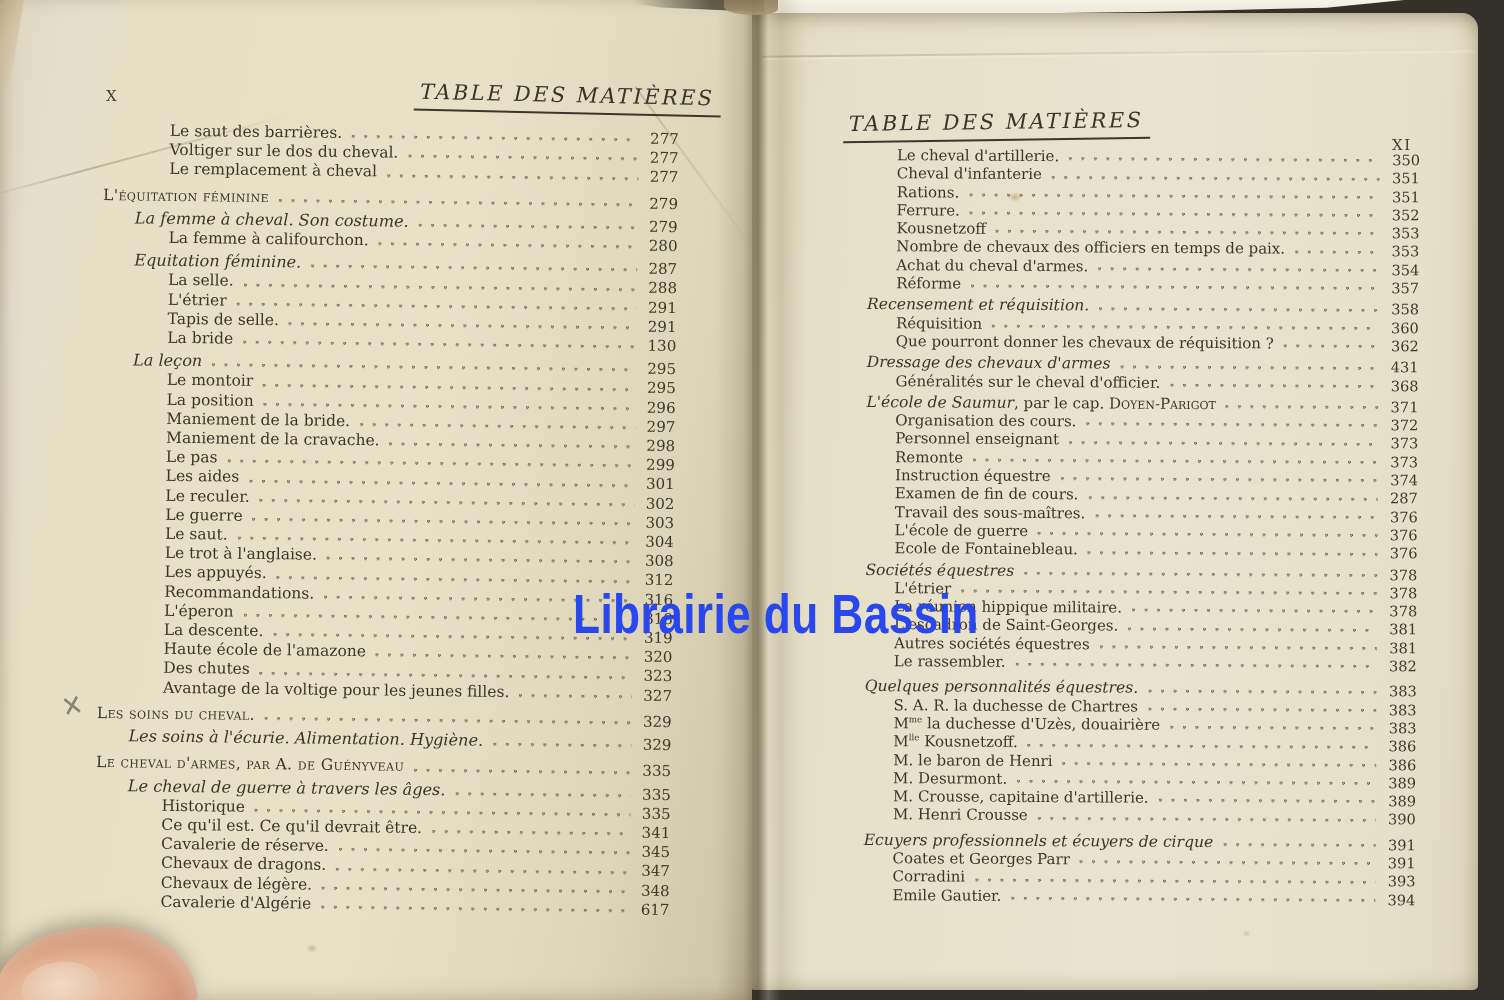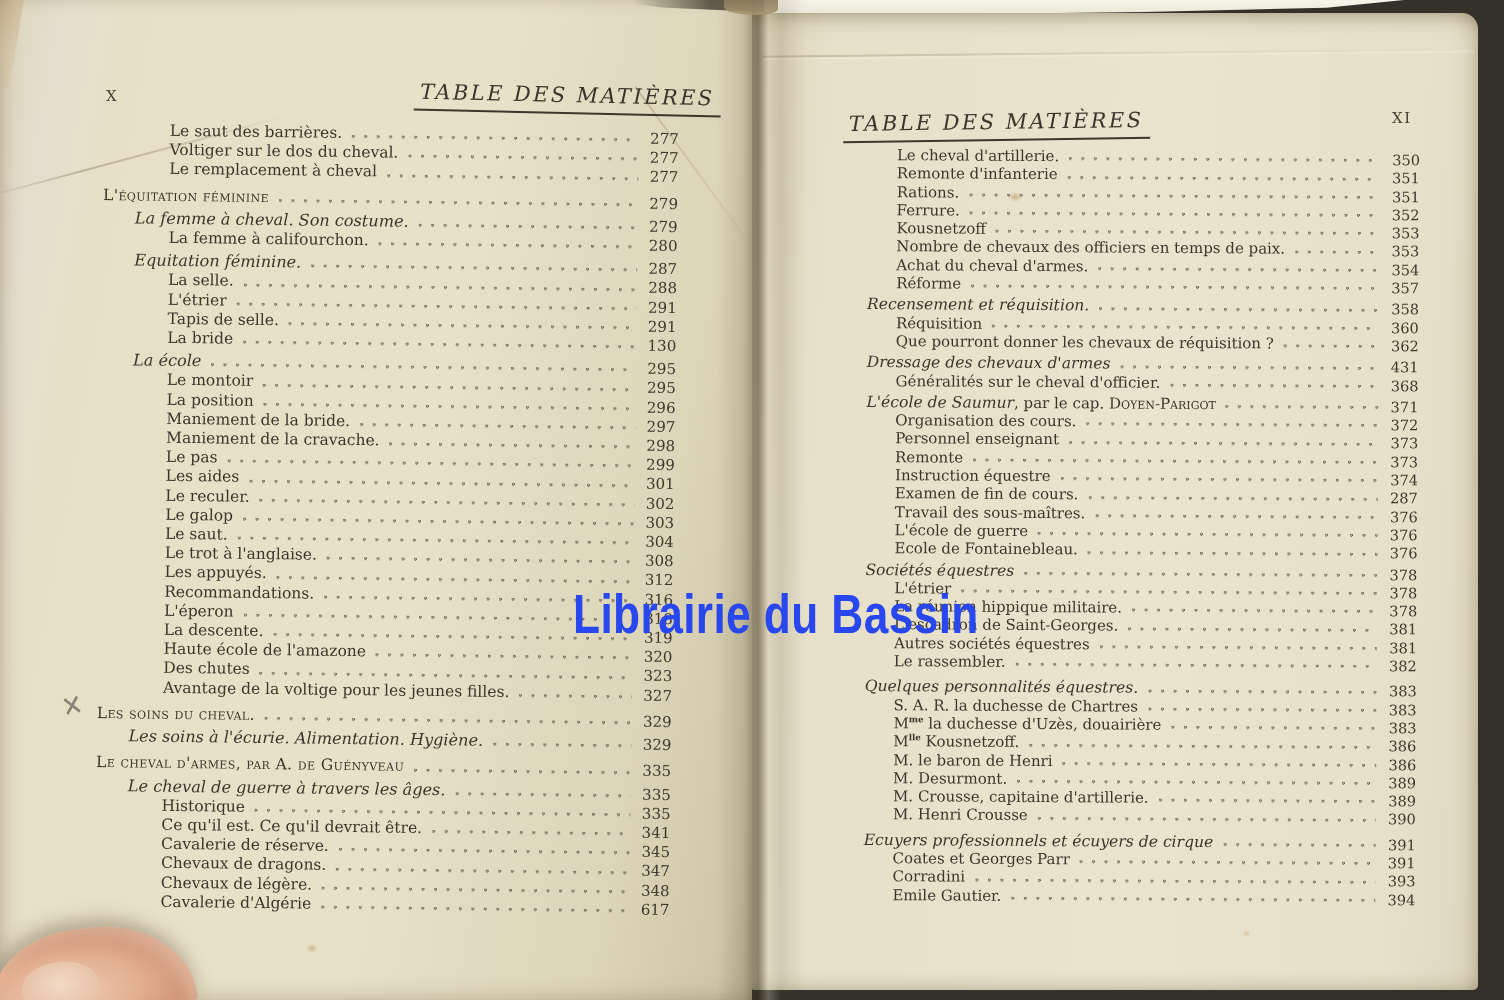--- a/index.html
+++ b/index.html
@@ -71,42 +71,42 @@
 
   
   .header{
     position:absolute;font-style:italic;font-size:21px;letter-spacing:2.4px;color:var(--ink,#3a342a);
     border-bottom:2.5px solid #3c362c;padding:0 6px 5px 6px;white-space:nowrap;z-index:20;
   }
   .header.left-h{left:414px;top:83px;transform:rotate(1.3deg);}
   .header.right-h{left:843px;top:110px;transform:rotate(-0.8deg);}
   .folio{position:absolute;font-size:15px;letter-spacing:1.5px;color:#433d31;z-index:20;}
   .folio.left-f{left:106px;top:87px;}
-  .folio.right-f{left:1392px;top:109px;}
+  .folio.right-f{left:1392px;top:136px;}
 
   
   .entries{position:absolute;z-index:20;transform-origin:0 0;}
   #left-entries{left:102px;top:121px;width:577px;transform:rotate(.7deg);}
   #right-entries{left:868px;top:146px;width:552px;transform:rotate(.35deg);}
   .row{position:relative;display:flex;align-items:baseline;color:var(--ink,#3a342a);}
   #left-entries .row{line-height:19.2px;font-size:15.5px;}
   #right-entries .row{line-height:18.3px;font-size:15px;}
   .row.g1{margin-top:3px;}
   .row.g2{margin-top:7px;}
   .row .label{white-space:nowrap;}
   #left-entries .row.main .label{padding-left:2px;}
   #left-entries .row.section .label{padding-left:34px;}
   #left-entries .row.sub .label{padding-left:68px;}
   #right-entries .row.section .label{padding-left:0;}
   #right-entries .row.sub .label{padding-left:29px;}
   .row.main .label{font-variant:small-caps;letter-spacing:.4px;}
   .row.section .t{font-style:italic;font-size:1.04em;}
   .row .t2{font-style:normal;}
   .row .caps{font-variant:small-caps;font-style:normal;margin-top:42px;}
-  .row sup{font-size:.58em;vertical-align:super;line-height:0;font-weight:bold;}
+  .row sup{font-size:.58em;vertical-align:super;line-height:0;}
   .dots{
     flex:1 1 auto;height:5px;margin:0 6px 4px 9px;align-self:flex-end;
     background-image:radial-gradient(circle at 2.2px 2.2px,#45403306 0,#454034 1.25px,rgba(0,0,0,0) 1.6px);
     background-size:12.5px 5px;background-repeat:repeat-x;opacity:.9;
   }
   .num{min-width:34px;text-align:right;transform:translateY(2px);color:#3d372c;font-size:.97em;}
   .pencil{
     position:absolute;left:-33px;top:-7px;font-size:25px;color:var(--pencil,#7a756a);opacity:.85;
     transform:rotate(-12deg) scaleY(1.18);font-family:"DejaVu Sans","Liberation Sans",sans-serif;
   }
@@ -206,21 +206,21 @@
         <span class="label"><span class="t">Tapis de selle.</span></span>
         <span class="dots"></span>
         <span class="num">291</span>
       </div>
       <div class="row sub">
         <span class="label"><span class="t">La bride</span></span>
         <span class="dots"></span>
         <span class="num">130</span>
       </div>
       <div class="row section g1">
-        <span class="label"><span class="t">La école</span></span>
+        <span class="label"><span class="t">La leçon</span></span>
         <span class="dots"></span>
         <span class="num">295</span>
       </div>
       <div class="row sub">
         <span class="label"><span class="t">Le montoir</span></span>
         <span class="dots"></span>
         <span class="num">295</span>
       </div>
       <div class="row sub">
         <span class="label"><span class="t">La position</span></span>
@@ -246,21 +246,21 @@
         <span class="label"><span class="t">Les aides</span></span>
         <span class="dots"></span>
         <span class="num">301</span>
       </div>
       <div class="row sub">
         <span class="label"><span class="t">Le reculer.</span></span>
         <span class="dots"></span>
         <span class="num">302</span>
       </div>
       <div class="row sub">
-        <span class="label"><span class="t">Le galop</span></span>
+        <span class="label"><span class="t">Le guerre</span></span>
         <span class="dots"></span>
         <span class="num">303</span>
       </div>
       <div class="row sub">
         <span class="label"><span class="t">Le saut.</span></span>
         <span class="dots"></span>
         <span class="num">304</span>
       </div>
       <div class="row sub">
         <span class="label"><span class="t">Le trot à l'anglaise.</span></span>
@@ -354,21 +354,21 @@
         <span class="num">617</span>
       </div>
     </div>
   <div class="entries" id="right-entries">
       <div class="row sub">
         <span class="label"><span class="t">Le cheval d'artillerie.</span></span>
         <span class="dots"></span>
         <span class="num">350</span>
       </div>
       <div class="row sub">
-        <span class="label"><span class="t">Remonte d'infanterie</span></span>
+        <span class="label"><span class="t">Cheval d'infanterie</span></span>
         <span class="dots"></span>
         <span class="num">351</span>
       </div>
       <div class="row sub">
         <span class="label"><span class="t">Rations.</span></span>
         <span class="dots"></span>
         <span class="num">351</span>
       </div>
       <div class="row sub">
         <span class="label"><span class="t">Ferrure.</span></span>

